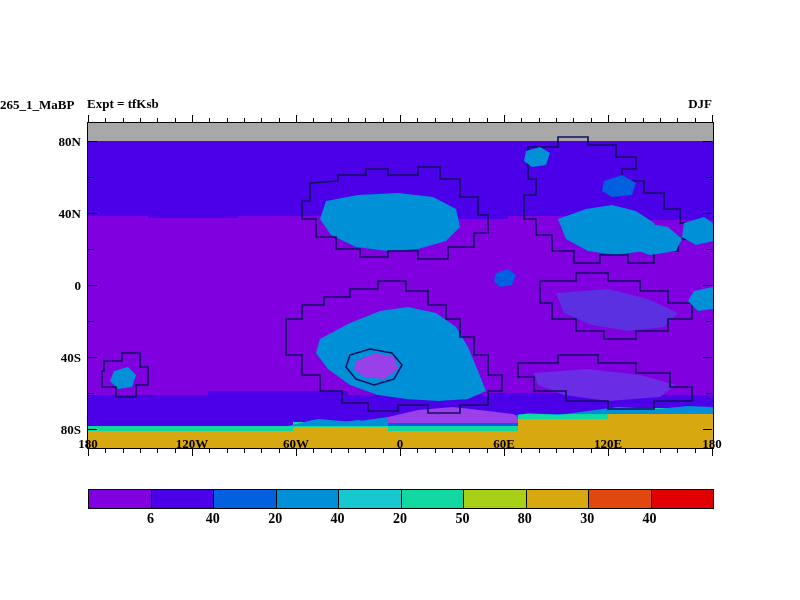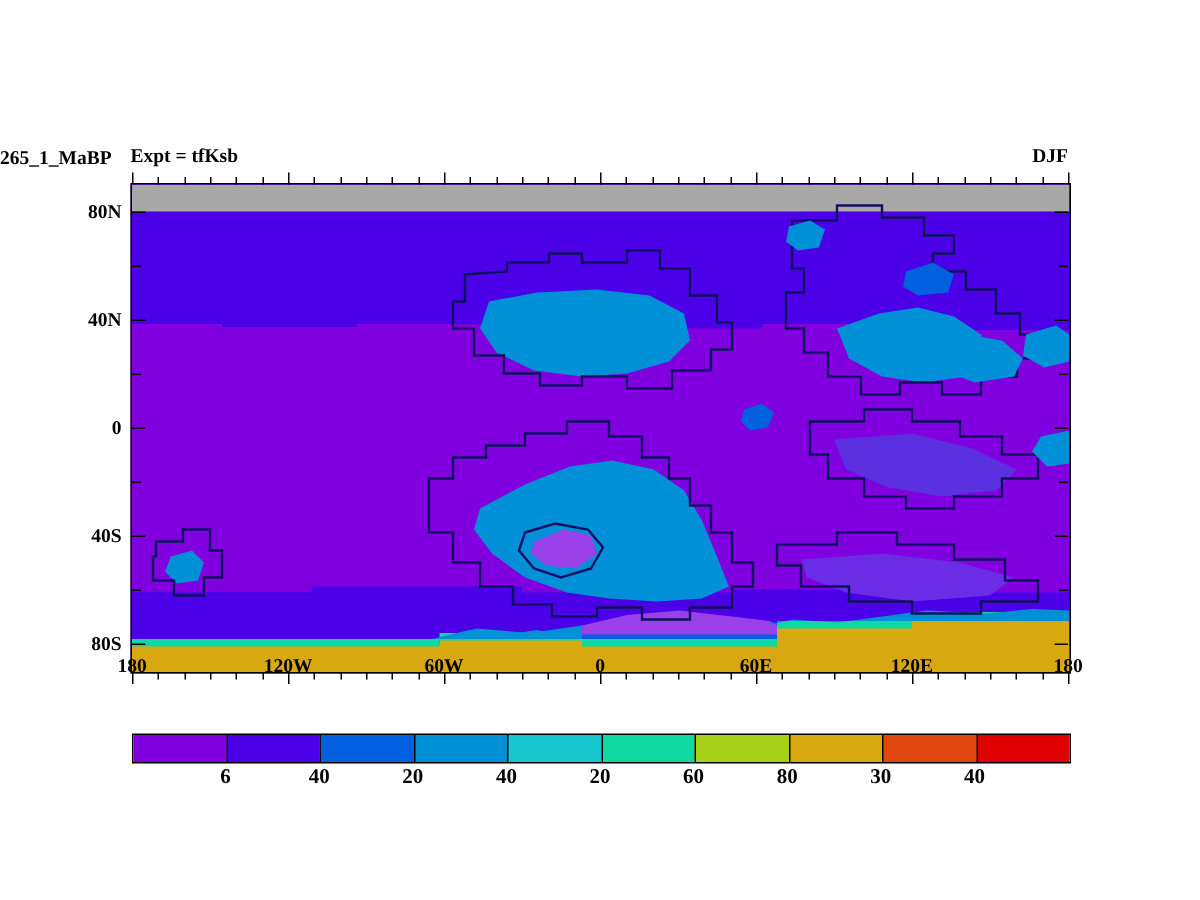--- a/index.html
+++ b/index.html
@@ -308,19 +308,19 @@
       <div class="swatch" style="background: rgb(216, 168, 16); border-left: 1px solid rgb(0, 0, 0);"></div>
       <div class="swatch" style="background: rgb(224, 72, 16); border-left: 1px solid rgb(0, 0, 0);"></div>
       <div class="swatch" style="background: rgb(224, 0, 0); border-left: 1px solid rgb(0, 0, 0);"></div>
     </div>
   <div id="cbar-labels">
       <div class="cbar-label" style="left: 150.4px;">6</div>
       <div class="cbar-label" style="left: 212.8px;">40</div>
       <div class="cbar-label" style="left: 275.2px;">20</div>
       <div class="cbar-label" style="left: 337.6px;">40</div>
       <div class="cbar-label" style="left: 400px;">20</div>
-      <div class="cbar-label" style="left: 462.4px;">60</div>
+      <div class="cbar-label" style="left: 462.4px;">50</div>
       <div class="cbar-label" style="left: 524.8px;">80</div>
       <div class="cbar-label" style="left: 587.2px;">30</div>
       <div class="cbar-label" style="left: 649.6px;">40</div>
     </div>
 
 </div>
 
 </body></html>

